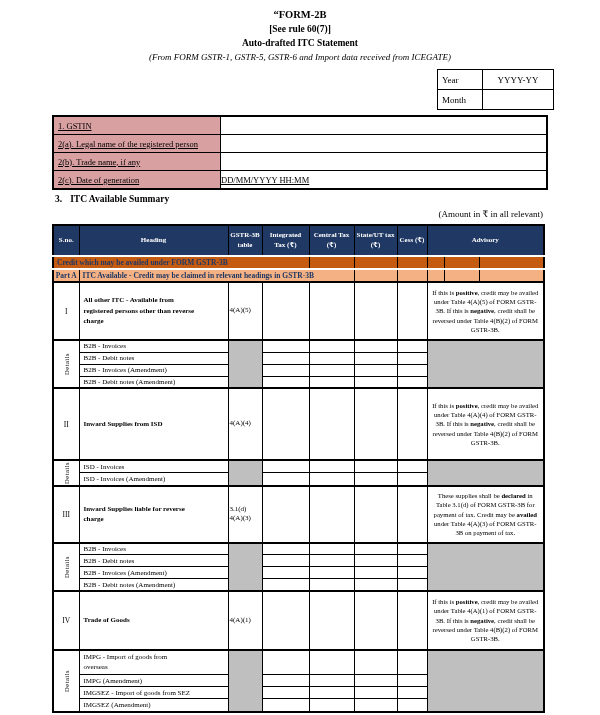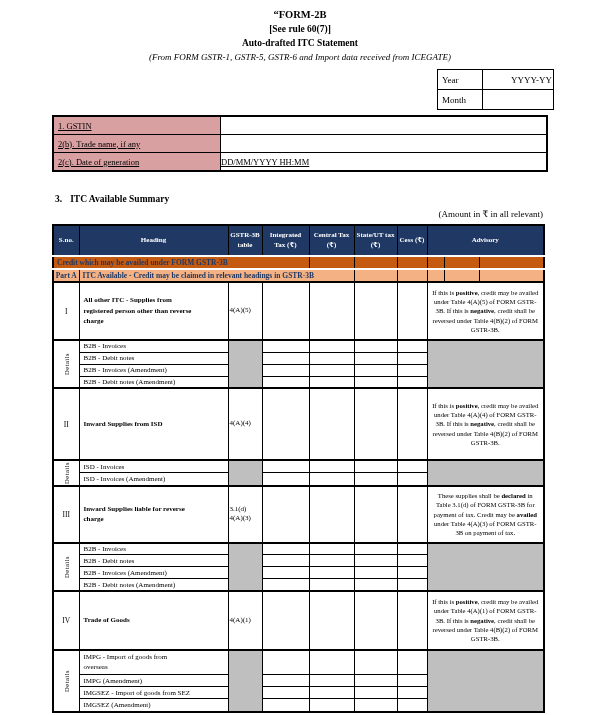--- a/index.html
+++ b/index.html
@@ -12,21 +12,21 @@
   .doc-header { position:absolute; top:9px; left:0; width:100%; text-align:center; }
   .doc-title   { font-size:10.5px; font-weight:bold; margin-bottom:4px; }
   .doc-rule    { font-size:9.5px;  font-weight:bold; margin-bottom:4px; }
   .doc-sub     { font-size:9.5px;  font-weight:bold; margin-bottom:4px; }
   .doc-source  { font-size:9px;    font-style:italic; }
 
   
   .period-table { position:absolute; left:437px; top:69px; border-collapse:collapse; border:1.5px solid #000; }
   .period-table td { border:1px solid #000; height:17px; font-size:9px; vertical-align:middle; }
   .period-label { width:39px; padding-left:4px; }
-  .period-value { width:68px; text-align:right;margin-top:24px; }
+  .period-value { width:68px; text-align:center;margin-top:24px; }
 
   
   .reg-table { position:absolute; left:52px; top:115px; border-collapse:collapse; border:2px solid #000; table-layout:fixed; width:496px; }
   .reg-table td { border:1px solid #000; height:15px; font-size:8.5px; vertical-align:middle; overflow:hidden;text-decoration:underline; }
   .reg-label { background:#d9a0a2; width:161px; padding-left:4px; }
   .reg-value { padding-left:0; }
 
   
   .summary-title { position:absolute; left:55px; top:194px; font-size:9.5px; font-weight:bold; }
   .summary-title .num { margin-right:8px; }
@@ -77,20 +77,24 @@
   </tbody>
     </table>
 
   <table class="reg-table">
     <tbody>
         <tr>
       <td class="reg-label">1. GSTIN</td>
       <td class="reg-value"></td>
     </tr>
     <tr>
+      <td class="reg-label">2(a). Legal name of the registered person</td>
+      <td class="reg-value"></td>
+    </tr>
+    <tr>
       <td class="reg-label">2(b). Trade name, if any</td>
       <td class="reg-value"></td>
     </tr>
     <tr>
       <td class="reg-label">2(c). Date of generation</td>
       <td class="reg-value">DD/MM/YYYY HH:MM</td>
     </tr>
   </tbody>
     </table>
 
@@ -141,21 +145,21 @@
       <td></td>
           <td></td>
       <td></td>
           <td></td>
           <td></td>
     </tr>
 
     <tr class="sec" style="height:58px">
       <td class="sec-no">I</td>
       <td class="sec-heading">
-            <div class="hw">All other ITC - Supplies from registered person other than reverse charge</div>
+            <div class="hw">All other ITC - Available from registered persons other than reverse charge</div>
           </td>
       <td class="ref">
             <div>4(A)(5)</div>
             <div></div>
           </td>
       <td></td>
       <td></td>
       <td></td>
       <td></td>
       <td colspan="3" class="advisory"><span>If this is </span><b>positive</b><span>, credit may be availed under Table 4(A)(5) of FORM GSTR-3B. </span><span>If this is </span><b>negative</b><span>, credit shall be reversed under Table 4(B)(2) of FORM GSTR-3B.</span></td>

